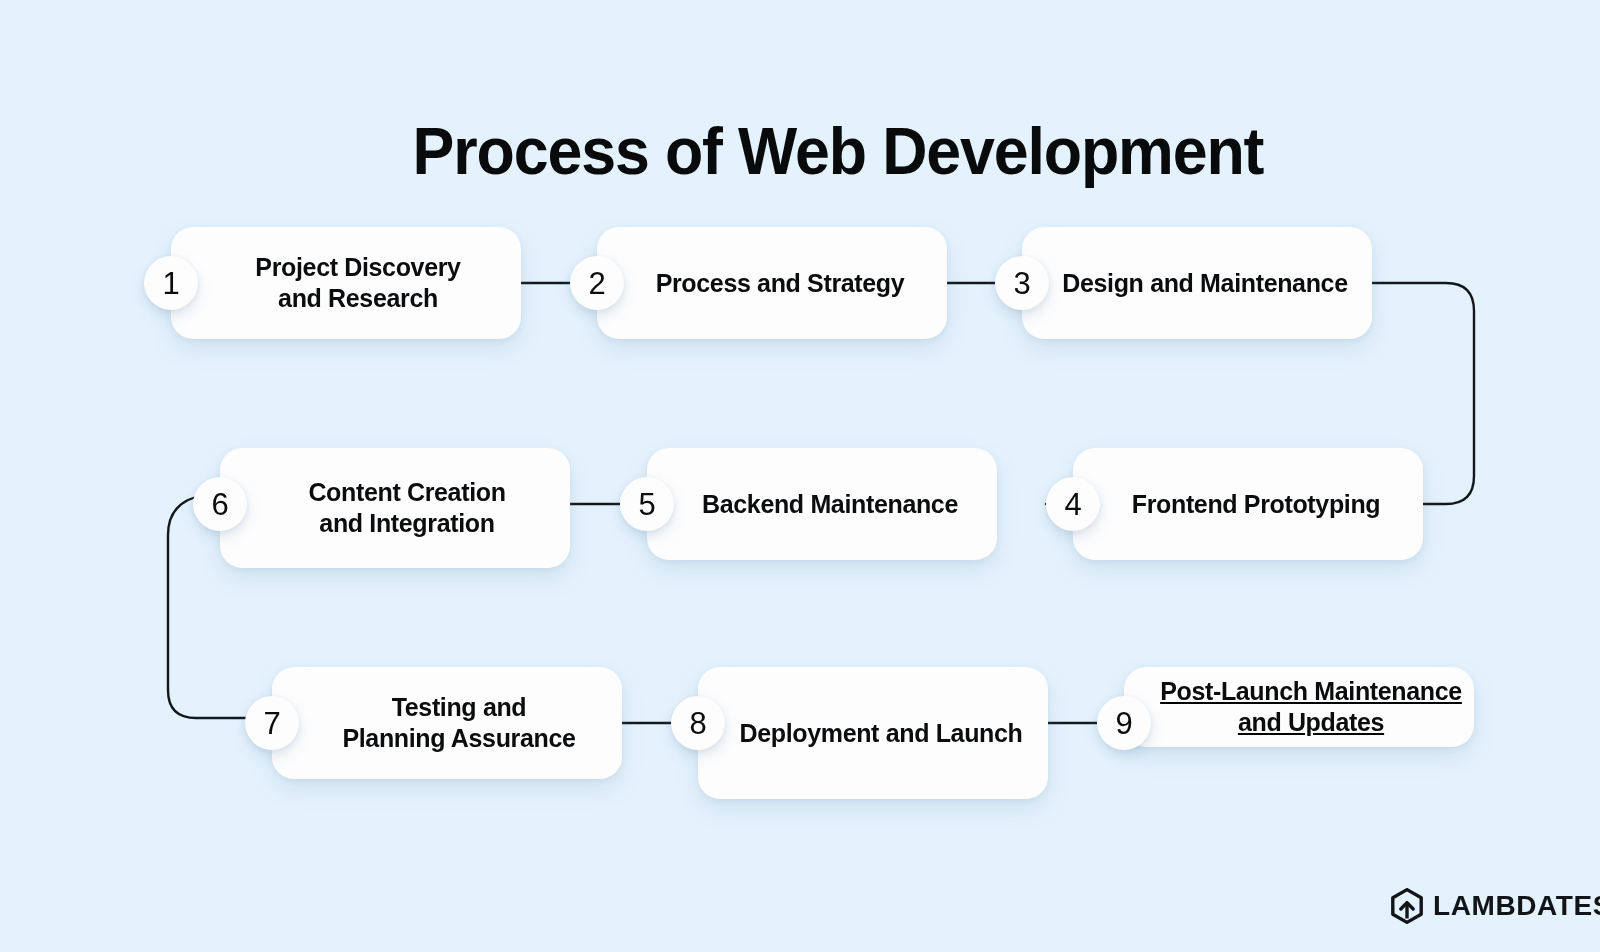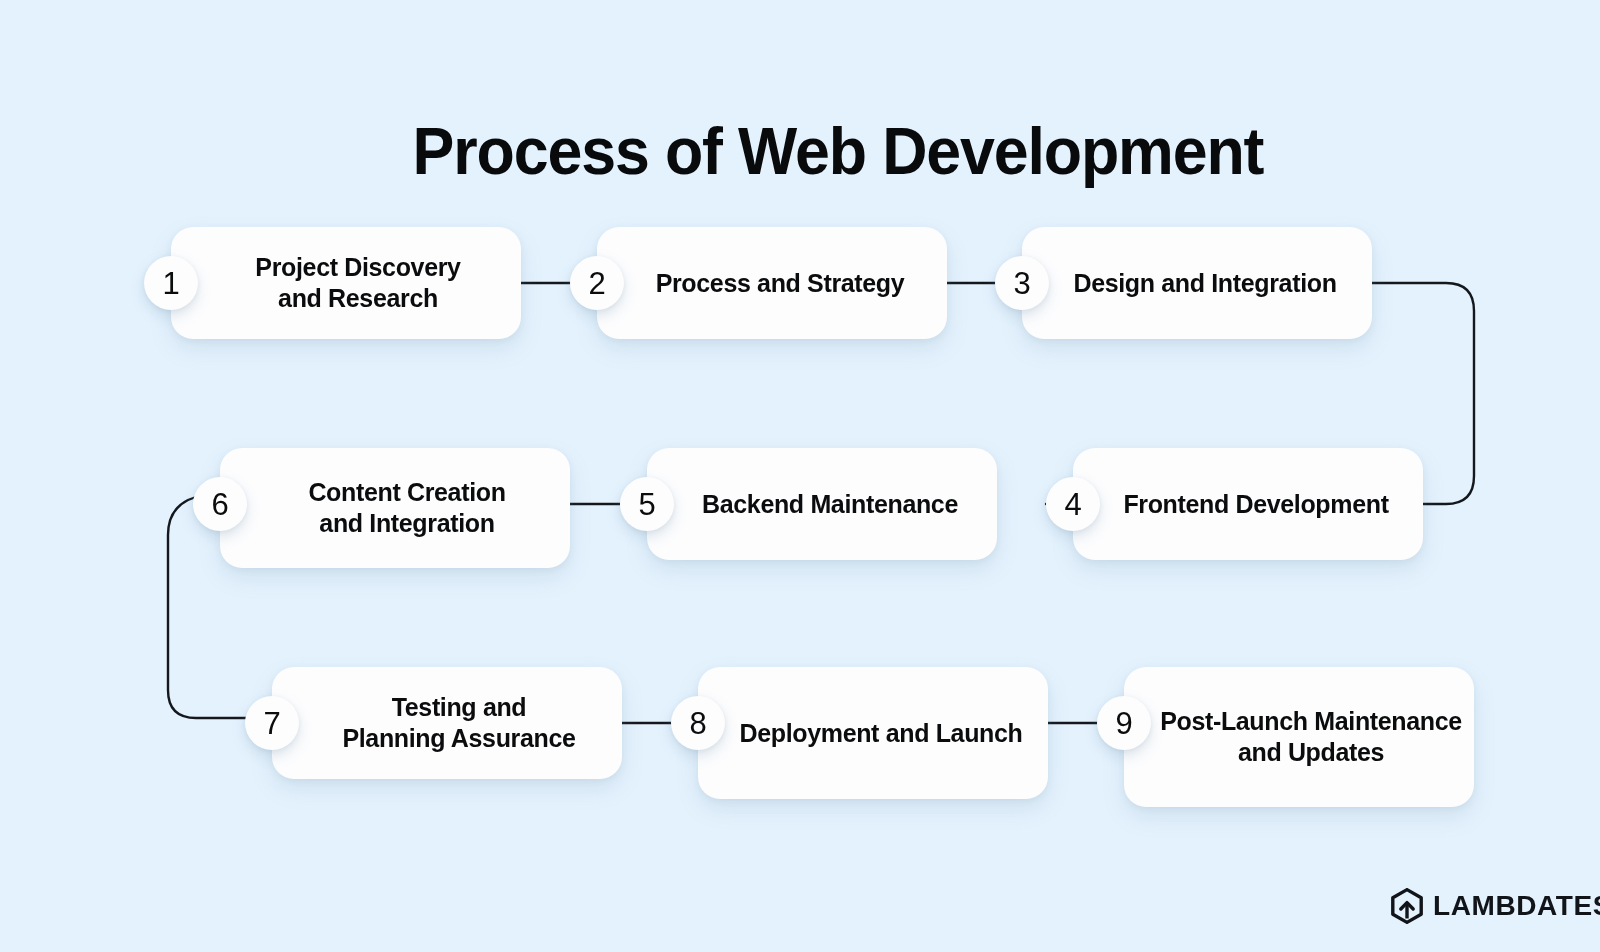--- a/index.html
+++ b/index.html
@@ -160,21 +160,21 @@
 
   <div class="step" style="left:559px; top:227px; width:350px; height:112px;">
     <div class="card" style="width:350px; height:112px;">
       <div class="card-label">Process and Strategy</div>
     </div>
     <div class="badge" style="left:-27px; top:29px;">2</div>
   </div>
 
   <div class="step" style="left:984px; top:227px; width:350px; height:112px;">
     <div class="card" style="width:350px; height:112px;">
-      <div class="card-label">Design and Integration</div>
+      <div class="card-label">Design and Maintenance</div>
     </div>
     <div class="badge" style="left:-27px; top:29px;">3</div>
   </div>
 
   <div class="step two-line" style="left:182px; top:448px; width:350px; height:112px;">
     <div class="card" style="width:350px; height:120px;">
       <div class="card-label">Content Creation
 and Integration</div>
     </div>
     <div class="badge" style="left:-27px; top:29px;">6</div>
@@ -182,42 +182,42 @@
 
   <div class="step" style="left:609px; top:448px; width:350px; height:112px;">
     <div class="card" style="width:350px; height:112px;">
       <div class="card-label">Backend Maintenance</div>
     </div>
     <div class="badge" style="left:-27px; top:29px;">5</div>
   </div>
 
   <div class="step" style="left:1035px; top:448px; width:350px; height:112px;">
     <div class="card" style="width:350px; height:112px;">
-      <div class="card-label">Frontend Development</div>
+      <div class="card-label">Frontend Prototyping</div>
     </div>
     <div class="badge" style="left:-27px; top:29px;">4</div>
   </div>
 
   <div class="step two-line" style="left:234px; top:667px; width:350px; height:112px;">
     <div class="card" style="width:350px; height:112px;">
       <div class="card-label">Testing and
 Planning Assurance</div>
     </div>
     <div class="badge" style="left:-27px; top:29px;">7</div>
   </div>
 
   <div class="step" style="left:660px; top:667px; width:350px; height:112px;">
     <div class="card" style="width:350px; height:132px;">
       <div class="card-label">Deployment and Launch</div>
     </div>
     <div class="badge" style="left:-27px; top:29px;">8</div>
   </div>
 
   <div class="step two-line" style="left:1086px; top:667px; width:350px; height:112px;">
-    <div class="card" style="width:350px; height:140px;">
+    <div class="card" style="width:350px; height:80px;text-decoration:underline;">
       <div class="card-label" style="padding-left:30px; padding-right:6px;">Post-Launch Maintenance
 and Updates</div>
     </div>
     <div class="badge" style="left:-27px; top:29px;">9</div>
   </div>
 
   <div id="brand-logo">
     <svg class="logo-mark" viewBox="0 0 34 36" xmlns="http://www.w3.org/2000/svg">
       <path d="M17 1.6 L31.2 9.8 L31.2 26.2 L17 34.4 L2.8 26.2 L2.8 9.8 Z" fill="none" stroke="#111418" stroke-width="3.4" stroke-linejoin="round"></path>
       <path d="M17 30.5 L17 15.4" fill="none" stroke="#111418" stroke-width="3.4" stroke-linecap="butt"></path>

